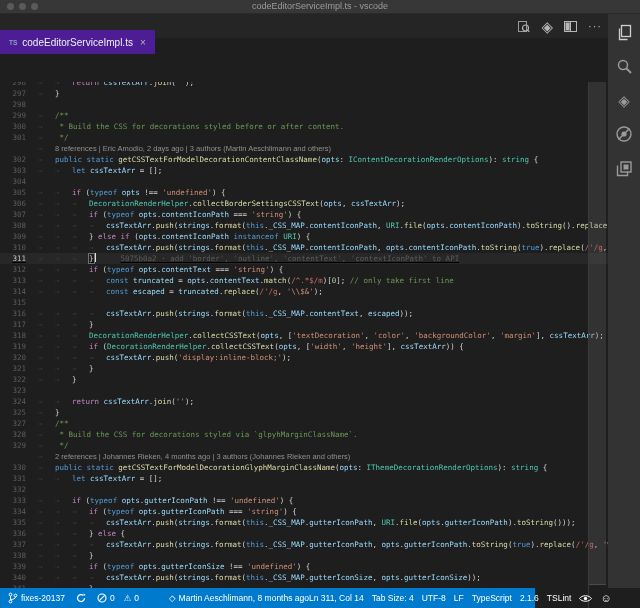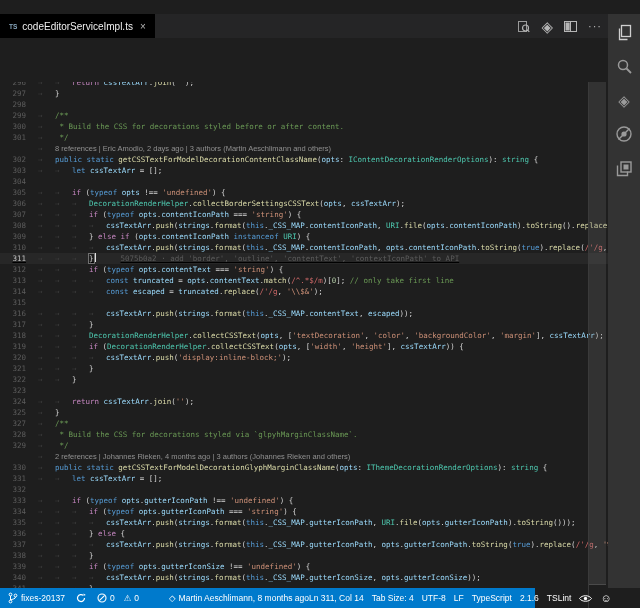--- a/index.html
+++ b/index.html
@@ -9,21 +9,21 @@
   
   #titlebar{position:absolute;left:0;top:0;width:640px;height:13px;background:#373737;
             border-bottom:1px solid #2a2a2a;}
   .tl{position:absolute;top:3px;width:7px;height:7px;border-radius:50%;background:#5a5a5a;}
   #tl-close{left:7px}#tl-min{left:19px}#tl-zoom{left:31px}
   #win-title{position:absolute;left:0;right:0;top:0;height:13px;line-height:13px;text-align:center;
              font-size:9px;color:#9b9b9b;}
 
   
   #tabbar{position:absolute;left:0;top:14px;width:608px;height:24px;background:#252526;}
-  #tab-active{position:absolute;left:0;top:0;height:24px;background:#000000;display:flex;
+  #tab-active{position:absolute;left:0;top:16px;height:24px;background:#4c1d95;display:flex;
               align-items:center;padding:0 9px;}
   #tab-ts{font-size:6.5px;font-weight:bold;color:#87a6bd;margin-right:5px;}
   #tab-label{font-size:10px;color:#f0f0f0;}
   #tab-close{font-size:10px;color:#b4b4b4;margin-left:7px;}
   #tab-actions{position:absolute;right:6px;top:0;height:24px;display:flex;align-items:center;gap:11px;}
   .tact{color:#b6b6b6;display:flex;align-items:center;}
   .tact svg{display:block;}
   #more-dots{font-size:11px;color:#b6b6b6;letter-spacing:1px;}
 
   
@@ -65,20 +65,26 @@
   #sb-blame{margin-left:30px;}
   #sb-right{margin-left:auto;display:flex;align-items:center;gap:8px;}
   .sbicon svg{display:block;}
   #sb-smiley{font-size:11px;line-height:11px;}
 </style>
 </head>
 <body>
 
 <div id="app">
 
+  <div id="titlebar">
+    <span class="tl" id="tl-close"></span>
+    <span class="tl" id="tl-min"></span>
+    <span class="tl" id="tl-zoom"></span>
+    <div id="win-title">codeEditorServiceImpl.ts - vscode</div>
+  </div>
 
   <div id="tabbar">
     <div id="tab-active">
       <span id="tab-ts">TS</span>
       <span id="tab-label">codeEditorServiceImpl.ts</span>
       <span id="tab-close">×</span>
     </div>
     <div id="tab-actions">
       <span class="tact">
         <svg width="13" height="13" viewBox="0 0 13 13">

